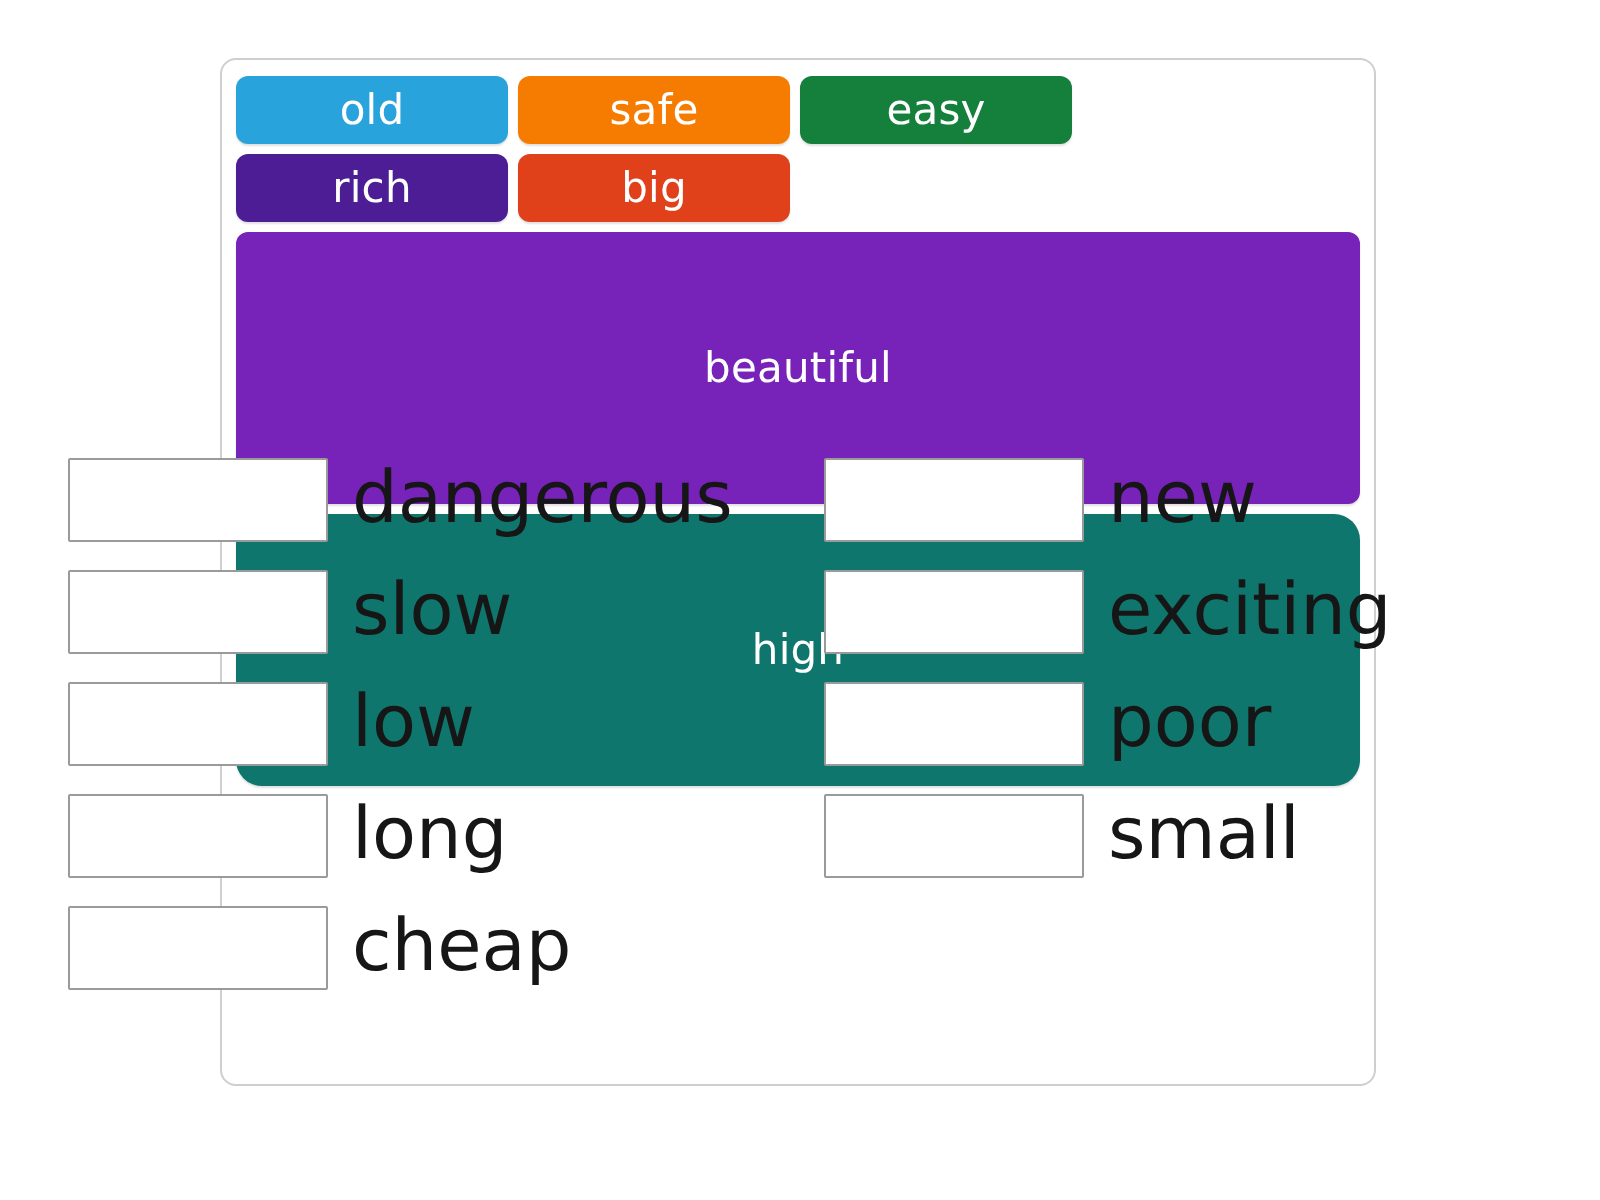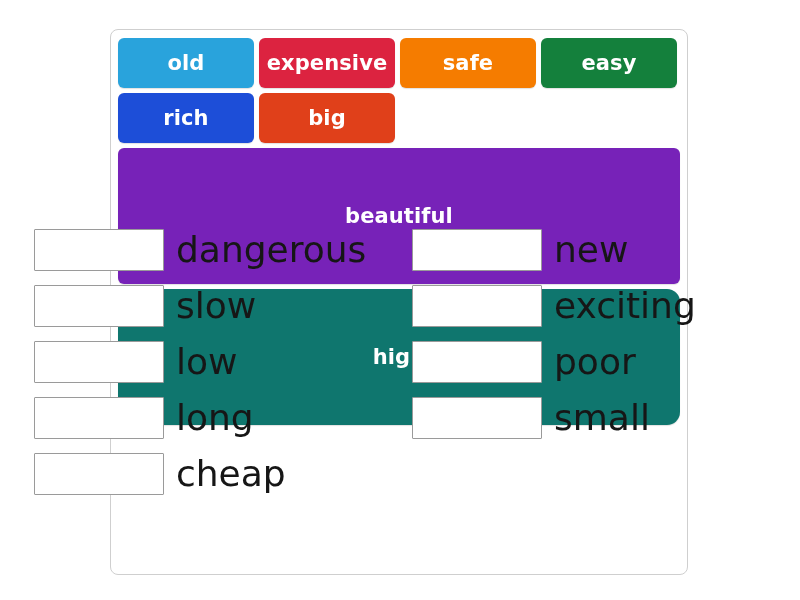--- a/index.html
+++ b/index.html
@@ -29,27 +29,27 @@
   }
   .bank-row {
     display: flex;
     gap: 5px;
     margin-bottom: 5px;
   }
   .bank-row:last-child { margin-bottom: 0; flex-direction: column; }
 
   .tile {
     flex: 0 0 136px;
-    height: 50px;
+    height: 34px;
     border-radius: 6px;
     display: flex;
     align-items: center;
     justify-content: center;
     color: #ffffff;
-    font-weight: bold;
+    font-weight: normal;
     font-size: 21px;
     letter-spacing: 0.1px;
     cursor: move;
     user-select: none;
     box-shadow: 0 1px 1px rgba(0,0,0,0.12);
     white-space: nowrap;
   }
   .tile-empty {
     flex: 0 0 136px;
     height: 50px;
@@ -95,26 +95,25 @@
     font-weight: 400;
     white-space: nowrap;
   }
 </style>
 </head>
 <body>
 
 <div id="word-bank">
     <div class="bank-row">
       <div class="tile" style="background: rgb(41, 163, 220);">old</div>
-      <div class="tile" style="background: rgb(220, 35, 64);">expensive</div>
       <div class="tile" style="background: rgb(245, 124, 0);">safe</div>
       <div class="tile" style="background: rgb(20, 128, 60);">easy</div>
     </div>
     <div class="bank-row">
-      <div class="tile" style="background: #1d4ed8;">rich</div>
+      <div class="tile" style="background: #4c1d95;">rich</div>
       <div class="tile" style="background: rgb(224, 64, 26);">big</div>
     </div>
     <div class="bank-row">
       <div class="tile" style="background: rgb(119, 34, 184);">beautiful</div>
       <div class="tile" style="background: #0f766e; border-radius: 13px;">high</div>
       <div class="tile-empty"></div>
     </div>
   </div>
 
 <div id="answer-area">

